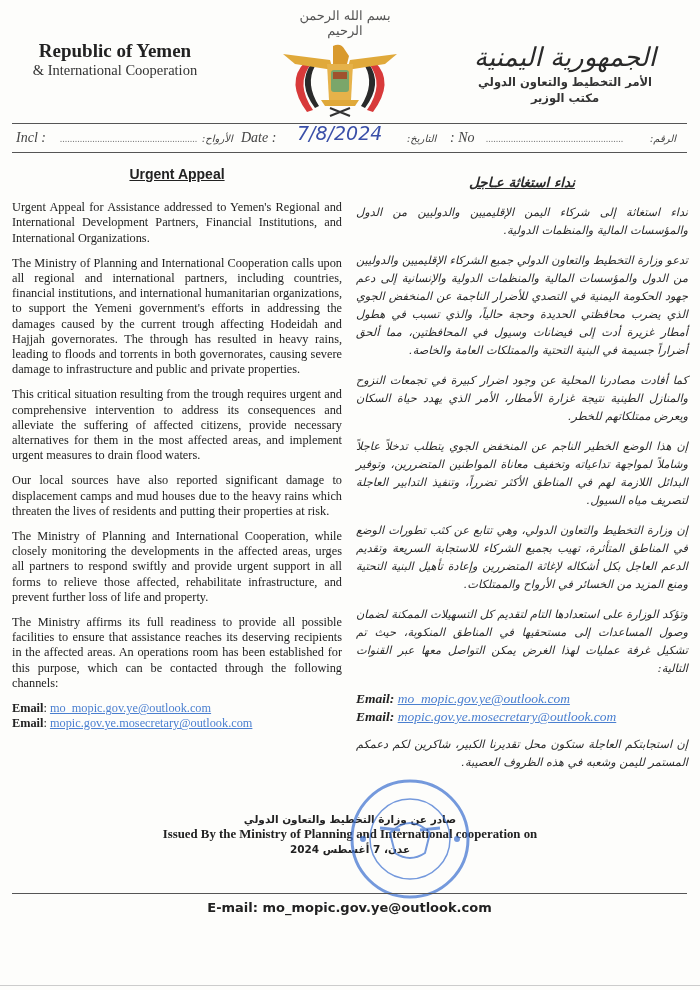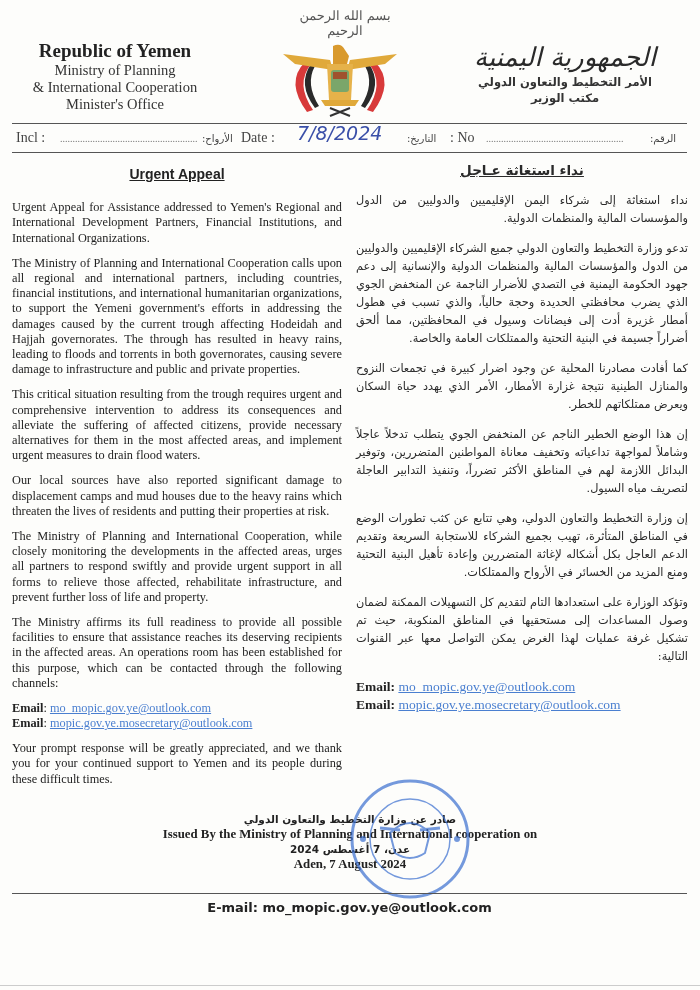--- a/index.html
+++ b/index.html
@@ -12,27 +12,27 @@
   .hdr-en { left: 0; top: 40px; width: 230px; text-align: center; }
   .hdr-en .rep { font-size: 19px; font-weight: bold; color: #222; line-height: 22px; }
   .hdr-en .sub { font-size: 14.5px; line-height: 17px; color: #333; }
   .hdr-ar { left: 450px; top: 40px; width: 230px; text-align: center; direction: rtl; }
   .hdr-ar .rep { font-size: 26px; font-family: "DejaVu Serif", serif; font-style: italic; color: #2a2a2a; line-height: 34px; letter-spacing: -1px; }
   .hdr-ar .sub { font-size: 11.5px; font-weight: bold; font-family: "DejaVu Sans", sans-serif; line-height: 16px; color: #333; }
   .basmala { left: 290px; top: 8px; width: 110px; text-align: center; font-size: 13px; color: #555; font-family: "DejaVu Serif", serif; direction: rtl; }
   .emblem { left: 275px; top: 42px; width: 130px; height: 75px; }
   .rule { left: 12px; width: 675px; height: 0; border-top: 1.5px solid #555; }
   .meta-row { left: 12px; top: 128px; width: 675px; height: 22px; font-size: 14px; color: #444; white-space: nowrap; }
-  .meta-row span { position: absolute; top: 2px; }
+  .meta-row span { position: absolute; top: 2px; font-style: italic; }
   .dots { color: #777; letter-spacing: 0; font-size: 10px; }
   .ar-small { font-family: "DejaVu Sans", sans-serif; font-size: 10px; direction: rtl; }
   .date-hand { font-family: "DejaVu Sans", sans-serif; font-style: italic; color: #3a4fa8; font-size: 19px; }
   
   .col-en { left: 12px; top: 165px; width: 330px; font-size: 12.3px; line-height: 15.2px; text-align: justify; color: #222; }
-  .col-ar { left: 356px; top: 159px; width: 332px; font-size: 11.3px; line-height: 18px; text-align: justify; direction: rtl; font-family: "DejaVu Sans", sans-serif; color: #2a2a2a; }
+  .col-ar { left: 356px; top: 171px; width: 332px; font-size: 11.3px; line-height: 18px; text-align: justify; direction: rtl; font-family: "DejaVu Sans", sans-serif; color: #2a2a2a; font-style: italic; }
   .title-en { text-align: center; font-family: "Liberation Sans", sans-serif; font-weight: bold; text-decoration: underline; font-size: 14px; margin: 2px 0 18px 0; }
   .title-ar { text-align: center; font-weight: bold; text-decoration: underline; font-size: 13.5px; margin: 2px 0 13px 0; }
   .col-en p { margin: 0 0 10px 0; }
   .col-ar p { margin: 0 0 12px 0; }
   .email-line { margin: 0; font-size: 12.3px; line-height: 15px; }
   .email-block { margin: 0 0 10px 0; }
   .col-ar .email-block { direction: ltr; text-align: left; font-family: "Liberation Serif", serif; margin: 4px 0 10px 0; }
   .col-ar .email-line { font-size: 13.5px; line-height: 18px; }
   .lbl { font-weight: bold; color: #222; }
   .link { color: #4a7fd0; text-decoration: underline; }
@@ -48,23 +48,21 @@
   .footer .row2 { font-size: 13px; line-height: 20px; }
   .bottom-rule { left: 0; top: 985px; width: 700px; border-top: 1px solid #ccc; }
 </style>
 </head>
 <body>
 
 <div class="abs basmala">بسم الله الرحمن الرحيم</div>
 
 <div class="abs hdr-en">
   <div class="rep">Republic of Yemen</div>
-  <div class="sub">Ministry of Planning</div>
   <div class="sub">&amp; International Cooperation</div>
-  <div class="sub">Minister's Office</div>
 </div>
 
 <svg class="abs emblem" viewBox="0 0 130 75">
   <path d="M30 20 Q10 40 32 70 L38 68 Q20 42 36 22 Z" fill="#d83a3a"></path>
   <path d="M36 22 Q22 42 40 66 L44 64 Q30 42 40 24 Z" fill="#2a2a2a"></path>
   <path d="M100 20 Q120 40 98 70 L92 68 Q110 42 94 22 Z" fill="#d83a3a"></path>
   <path d="M94 22 Q108 42 90 66 L86 64 Q100 42 90 24 Z" fill="#2a2a2a"></path>
   <path d="M8 12 L55 18 L58 28 L20 22 Z" fill="#e0a93a"></path>
   <path d="M122 12 L75 18 L72 28 L110 22 Z" fill="#e0a93a"></path>
   <path d="M58 4 Q66 0 70 8 L74 14 L72 22 L58 22 Z" fill="#d99a2e"></path>
@@ -106,46 +104,45 @@
   <p>The Ministry of Planning and International Cooperation, while closely monitoring the developments in the affected areas, urges all partners to respond swiftly and provide urgent support in all forms to relieve those affected, rehabilitate infrastructure, and prevent further loss of life and property.</p>
   <p>The Ministry affirms its full readiness to provide all possible facilities to ensure that assistance reaches its deserving recipients in the affected areas. An operations room has been established for this purpose, which can be contacted through the following channels:</p>
   <div class="email-block">
     <div class="email-line">
       <span class="lbl">Email</span><span>: </span><a class="link">mo_mopic.gov.ye@outlook.com</a>
     </div>
     <div class="email-line">
       <span class="lbl">Email</span><span>: </span><a class="link">mopic.gov.ye.mosecretary@outlook.com</a>
     </div>
   </div>
-  <p>Your prompt response will be greatly appreciated, and we thank you for your continued support to Yemen and its people during these difficult times.</p>
 </div>
 
 <div class="abs col-ar">
   <div class="title-ar">نداء استغاثة عـاجل</div>
   <p>نداء استغاثة إلى شركاء اليمن الإقليميين والدوليين من الدول والمؤسسات المالية والمنظمات الدولية.</p>
   <p>تدعو وزارة التخطيط والتعاون الدولي جميع الشركاء الإقليميين والدوليين من الدول والمؤسسات المالية والمنظمات الدولية والإنسانية إلى دعم جهود الحكومة اليمنية في التصدي للأضرار الناجمة عن المنخفض الجوي الذي يضرب محافظتي الحديدة وحجة حالياً، والذي تسبب في هطول أمطار غزيرة أدت إلى فيضانات وسيول في المحافظتين، مما ألحق أضراراً جسيمة في البنية التحتية والممتلكات العامة والخاصة.</p>
   <p>كما أفادت مصادرنا المحلية عن وجود اضرار كبيرة في تجمعات النزوح والمنازل الطينية نتيجة غزارة الأمطار، الأمر الذي يهدد حياة السكان ويعرض ممتلكاتهم للخطر.</p>
   <p>إن هذا الوضع الخطير الناجم عن المنخفض الجوي يتطلب تدخلاً عاجلاً وشاملاً لمواجهة تداعياته وتخفيف معاناة المواطنين المتضررين، وتوفير البدائل اللازمة لهم في المناطق الأكثر تضرراً، وتنفيذ التدابير العاجلة لتصريف مياه السيول.</p>
   <p>إن وزارة التخطيط والتعاون الدولي، وهي تتابع عن كثب تطورات الوضع في المناطق المتأثرة، تهيب بجميع الشركاء للاستجابة السريعة وتقديم الدعم العاجل بكل أشكاله لإغاثة المتضررين وإعادة تأهيل البنية التحتية ومنع المزيد من الخسائر في الأرواح والممتلكات.</p>
   <p>وتؤكد الوزارة على استعدادها التام لتقديم كل التسهيلات الممكنة لضمان وصول المساعدات إلى مستحقيها في المناطق المنكوبة، حيث تم تشكيل غرفة عمليات لهذا الغرض يمكن التواصل معها عبر القنوات التالية:</p>
   <div class="email-block">
     <div class="email-line">
       <span class="lbl">Email:</span><span> </span><a class="link">mo_mopic.gov.ye@outlook.com</a>
     </div>
     <div class="email-line">
       <span class="lbl">Email:</span><span> </span><a class="link">mopic.gov.ye.mosecretary@outlook.com</a>
     </div>
   </div>
+  <p>إن استجابتكم العاجلة ستكون محل تقديرنا الكبير، شاكرين لكم دعمكم المستمر لليمن وشعبه في هذه الظروف العصيبة.</p>
 </div>
 
 <div class="abs issued">
   <div class="ar">صادر عن وزارة التخطيط والتعاون الدولي</div>
   <div>Issued By the Ministry of Planning and International cooperation on</div>
   <div class="ar">عدن، 7 أغسطس 2024</div>
-  <div>Aden, 7 August 2024</div>
 </div>
 
 <svg class="abs stamp" viewBox="0 0 130 122">
   <circle cx="65" cy="61" r="58" fill="none" stroke="#3b6fd0" stroke-width="3"></circle>
   <circle cx="65" cy="61" r="40" fill="none" stroke="#3b6fd0" stroke-width="1.5"></circle>
   <path d="M45 55 Q65 35 85 55 L80 75 Q65 85 50 75 Z" fill="none" stroke="#3b6fd0" stroke-width="2"></path>
   <path d="M35 50 L55 52 M95 50 L75 52" stroke="#3b6fd0" stroke-width="3"></path>
   <circle cx="18" cy="61" r="3" fill="#3b6fd0"></circle>
   <circle cx="112" cy="61" r="3" fill="#3b6fd0"></circle>
 </svg>

